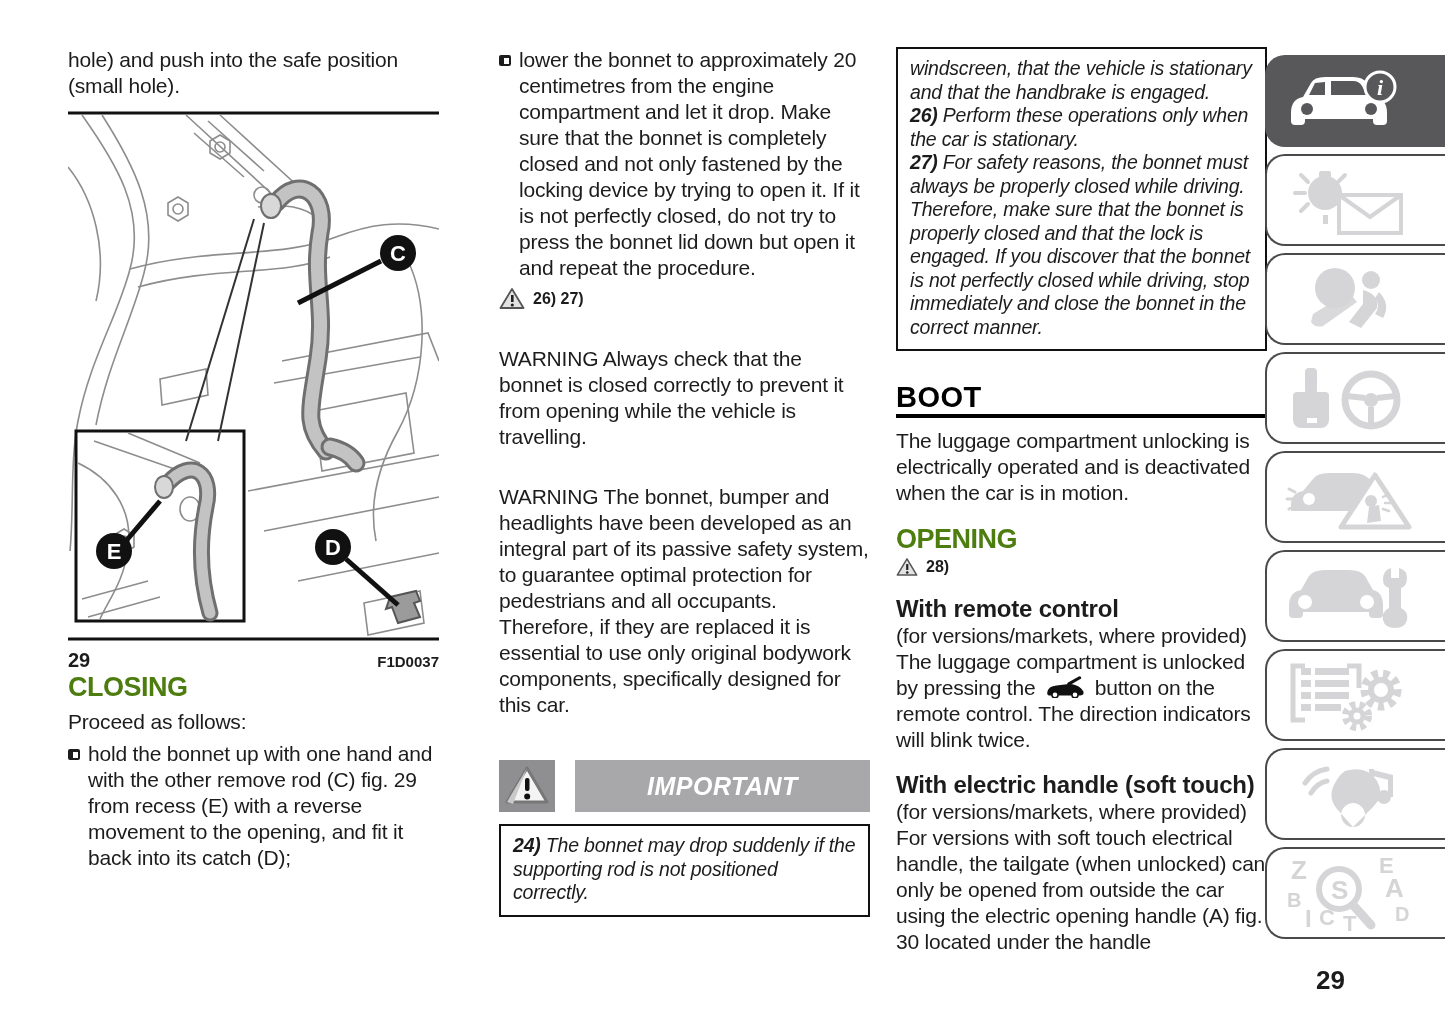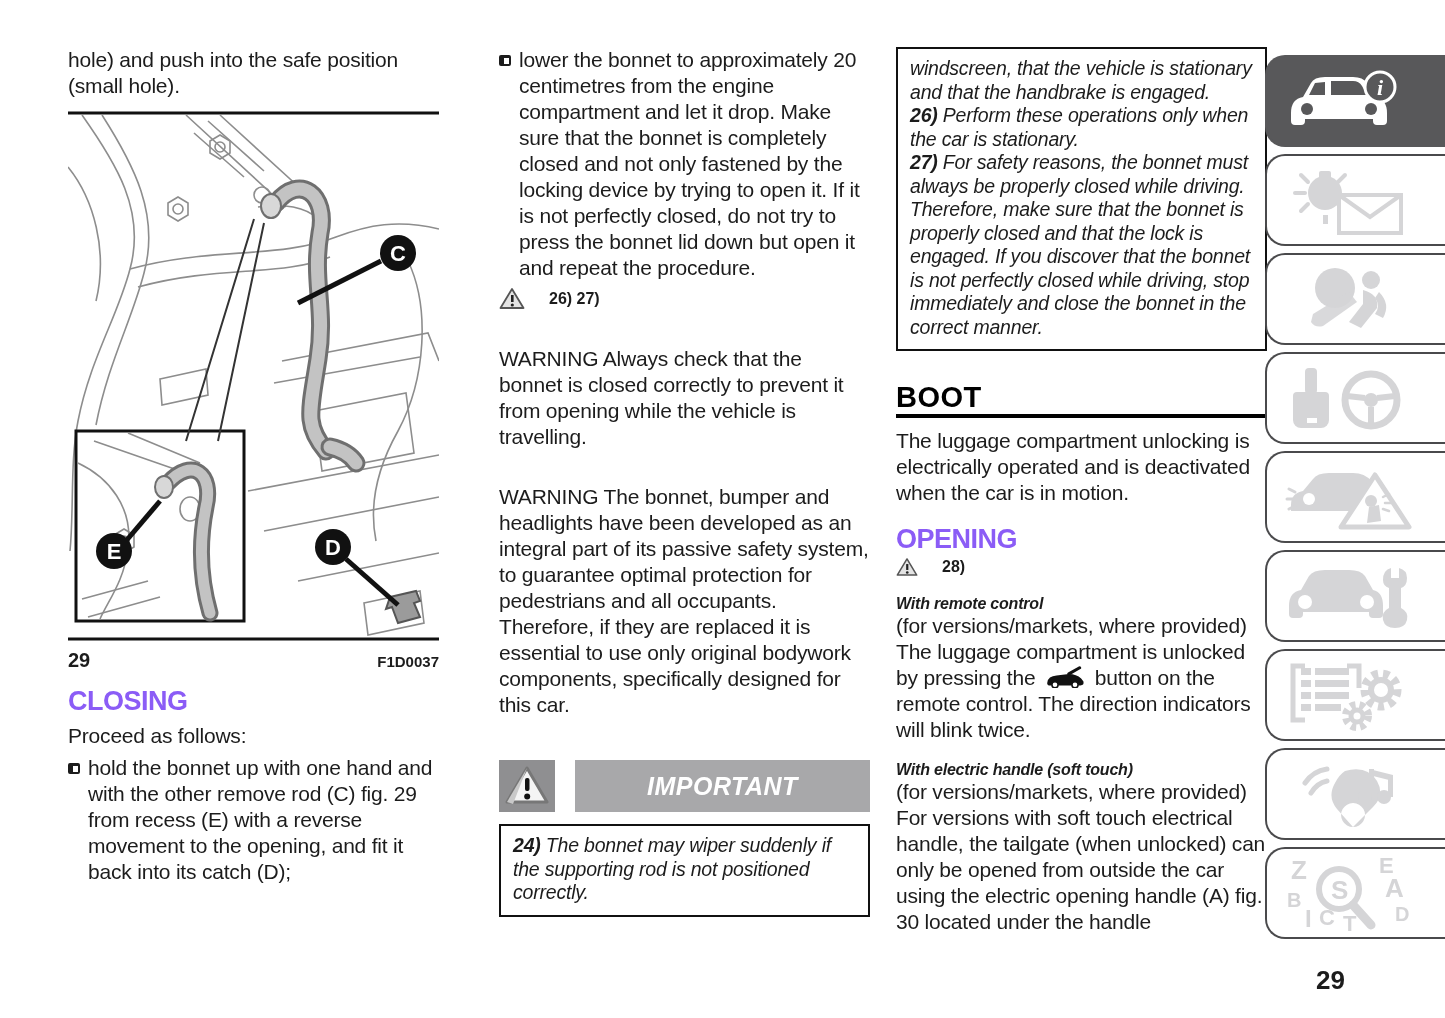--- a/index.html
+++ b/index.html
@@ -13,28 +13,28 @@
   .col3 { left:896px; }
 
   p.body { font-size:21px; line-height:26px; letter-spacing:-0.2px; }
 
   
   .bullet-row { display:flex; align-items:flex-start; font-size:21px; line-height:26px; letter-spacing:-0.2px; }
   .sq-bullet { flex:0 0 auto; width:12px; height:11px; margin:8px 8px 0 0;
                border:2px solid #1c1c1c; border-left-width:5px; border-top-width:3px; border-radius:2px; }
 
   
-  .warn-row { display:flex; align-items:center; gap:24px; font-size:16px; font-weight:bold; }
+  .warn-row { display:flex; align-items:center; gap:8px; font-size:16px; font-weight:bold; }
   .warn-row svg { display:block; }
 
   
-  h2.sec { font-size:27px; font-weight:900; letter-spacing:-0.5px; color:#8b5cf6; }
+  h2.sec { font-size:27px; font-weight:900; letter-spacing:-0.5px; color:#4d7c0f; }
   h1.chap { font-size:29px; font-weight:900; letter-spacing:0.5px; color:#000;
             border-bottom:4px solid #000; }
-  h3.sub { font-size:16px; font-weight:bold; letter-spacing:-0.2px;font-style:italic; }
+  h3.sub { font-size:24px; font-weight:bold; letter-spacing:-0.2px; }
 
   
   .note-box { border:2.5px solid #111; padding:8px 10px 10px 12px; font-style:italic;
               font-size:19.5px; line-height:23.5px; letter-spacing:-0.2px; }
   .note-box b { font-style:italic; }
 
   
   .important-banner { display:flex; height:52px; width:100%;gap:20px; }
   .important-banner .tri-cell { width:56px; background:#8f8f91; display:flex; align-items:center; justify-content:center; }
   .important-banner .label-cell { flex:1; background:#a8a8aa; display:flex; align-items:center; justify-content:center; }
@@ -49,21 +49,21 @@
   
   .sidebar { position:absolute; top:55px; right:0; width:180px; }
   .tab { position:relative; width:180px; height:92px; margin-bottom:7px; margin-left:0;
          border:2px solid #4a4a4c; border-right:none; border-radius:20px 0 0 20px;
          background:#fff; display:flex; align-items:center; justify-content:flex-start; padding-left:16px; }
   .tab.active { background:#58585a; border-color:#58585a; }
   .tab svg { display:block; }
 
   .page-num { position:absolute; right:100px; bottom:22px; font-size:26px; font-weight:900; letter-spacing:0; }
 
-  .mt6{margin-top:6px;} .mt10{margin-top:10px;} .mt12{margin-top:12px;} .mt14{margin-top:14px;}
+  .mt6{margin-top:6px;} .mt10{margin-top:10px;} .mt12{margin-top:12px;} .mt14{}
   .mt18{margin-top:18px;} .mt30{margin-top:30px;} .mt34{margin-top:34px;}
   .mt36{margin-top:36px;} .mt42{margin-top:42px;}
 
   .inline-car-icon { display:inline-block; vertical-align:-3px; margin:0 4px; }
 </style>
 </head>
 <body>
 
 <div class="page">
 
@@ -180,21 +180,21 @@
           <rect x="20" y="12" width="4.5" height="13" rx="2" fill="#111"></rect>
           <circle cx="22.2" cy="30.5" r="3" fill="#111"></circle>
         </svg>
       </div>
       <div class="label-cell">
         <span>IMPORTANT</span>
       </div>
     </div>
 
     <div class="note-box mt12">
-      <span><b>24)</b> <span>The bonnet may wiper suddenly if the supporting rod is not positioned correctly.</span></span><br>
+      <span><b>24)</b> <span>The bonnet may drop suddenly if the supporting rod is not positioned correctly.</span></span><br>
     </div>
   </div>
 
   <div class="col col3">
     <div class="note-box">
       <span>windscreen, that the vehicle is stationary and that the handbrake is engaged.</span><br>
       <span><b>26)</b> <span>Perform these operations only when the car is stationary.</span></span><br>
       <span><b>27)</b> <span>For safety reasons, the bonnet must always be properly closed while driving. Therefore, make sure that the bonnet is properly closed and that the lock is engaged. If you discover that the bonnet is not perfectly closed while driving, stop immediately and close the bonnet in the correct manner.</span></span>
     </div>
 

